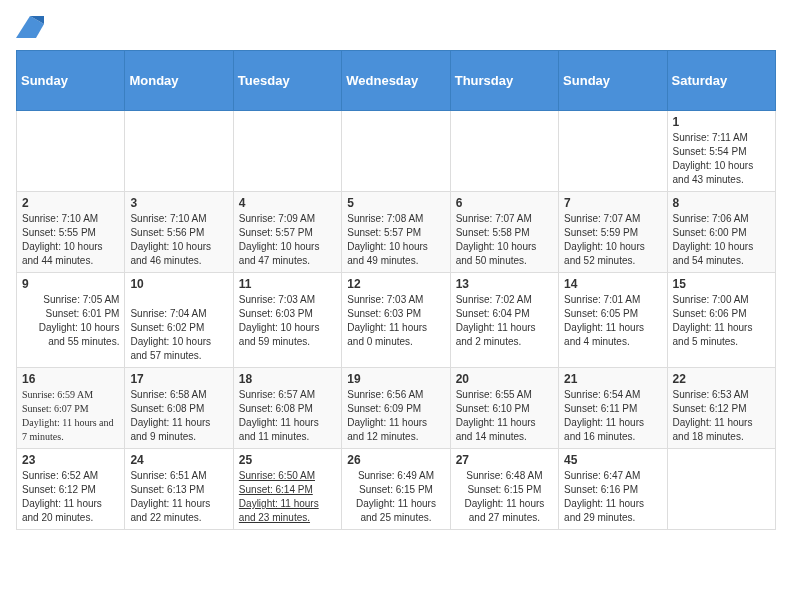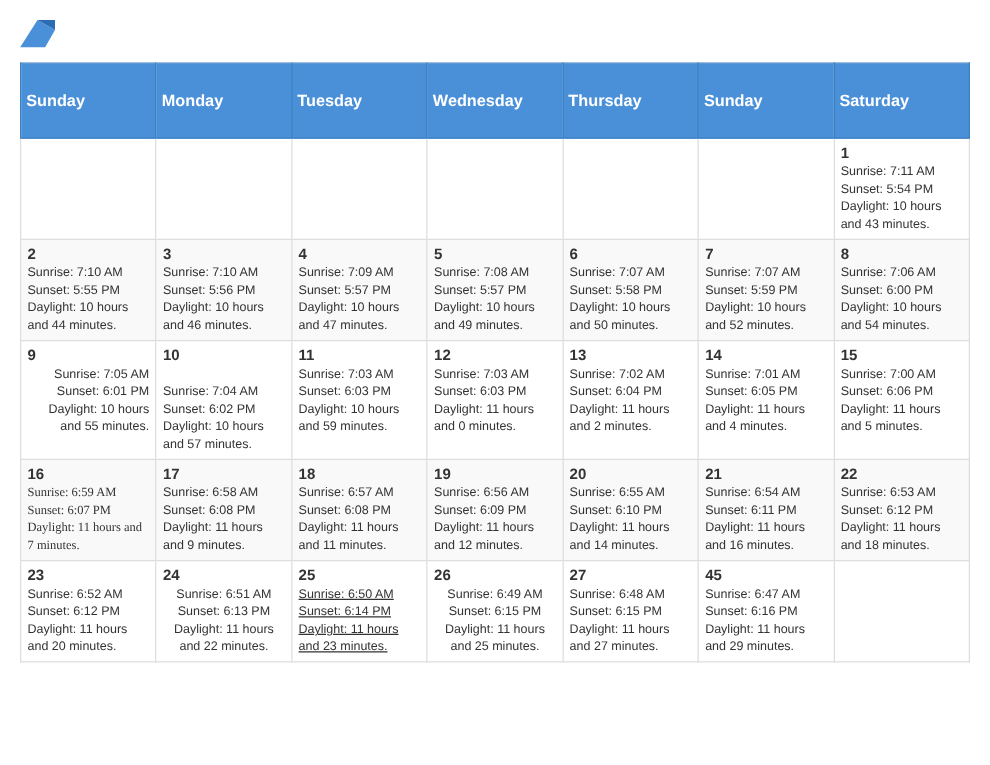--- a/index.html
+++ b/index.html
@@ -272,39 +272,39 @@
       </tr>
       <tr>
         <td>
           <span class="day-num">23</span>
           <div class="day-info" style="white-space: pre-line;">Sunrise: 6:52 AM
 Sunset: 6:12 PM
 Daylight: 11 hours and 20 minutes.</div>
         </td>
         <td>
           <span class="day-num">24</span>
-          <div class="day-info" style="white-space: pre-line; text-align: center;">Sunrise: 6:51 AM
+          <div class="day-info" style="white-space: pre-line;">Sunrise: 6:51 AM
 Sunset: 6:13 PM
 Daylight: 11 hours and 22 minutes.</div>
         </td>
         <td>
           <span class="day-num">25</span>
           <div class="day-info" style="white-space: pre-line; text-decoration: underline;">Sunrise: 6:50 AM
 Sunset: 6:14 PM
 Daylight: 11 hours and 23 minutes.</div>
         </td>
         <td>
           <span class="day-num">26</span>
           <div class="day-info" style="white-space: pre-line; text-align: center;">Sunrise: 6:49 AM
 Sunset: 6:15 PM
 Daylight: 11 hours and 25 minutes.</div>
         </td>
         <td>
           <span class="day-num">27</span>
-          <div class="day-info" style="white-space: pre-line;">Sunrise: 6:48 AM
+          <div class="day-info" style="white-space: pre-line; text-align: center;">Sunrise: 6:48 AM
 Sunset: 6:15 PM
 Daylight: 11 hours and 27 minutes.</div>
         </td>
         <td>
           <span class="day-num">45</span>
           <div class="day-info" style="white-space: pre-line;">Sunrise: 6:47 AM
 Sunset: 6:16 PM
 Daylight: 11 hours and 29 minutes.</div>
         </td>
         <td class="empty-cell"></td>

